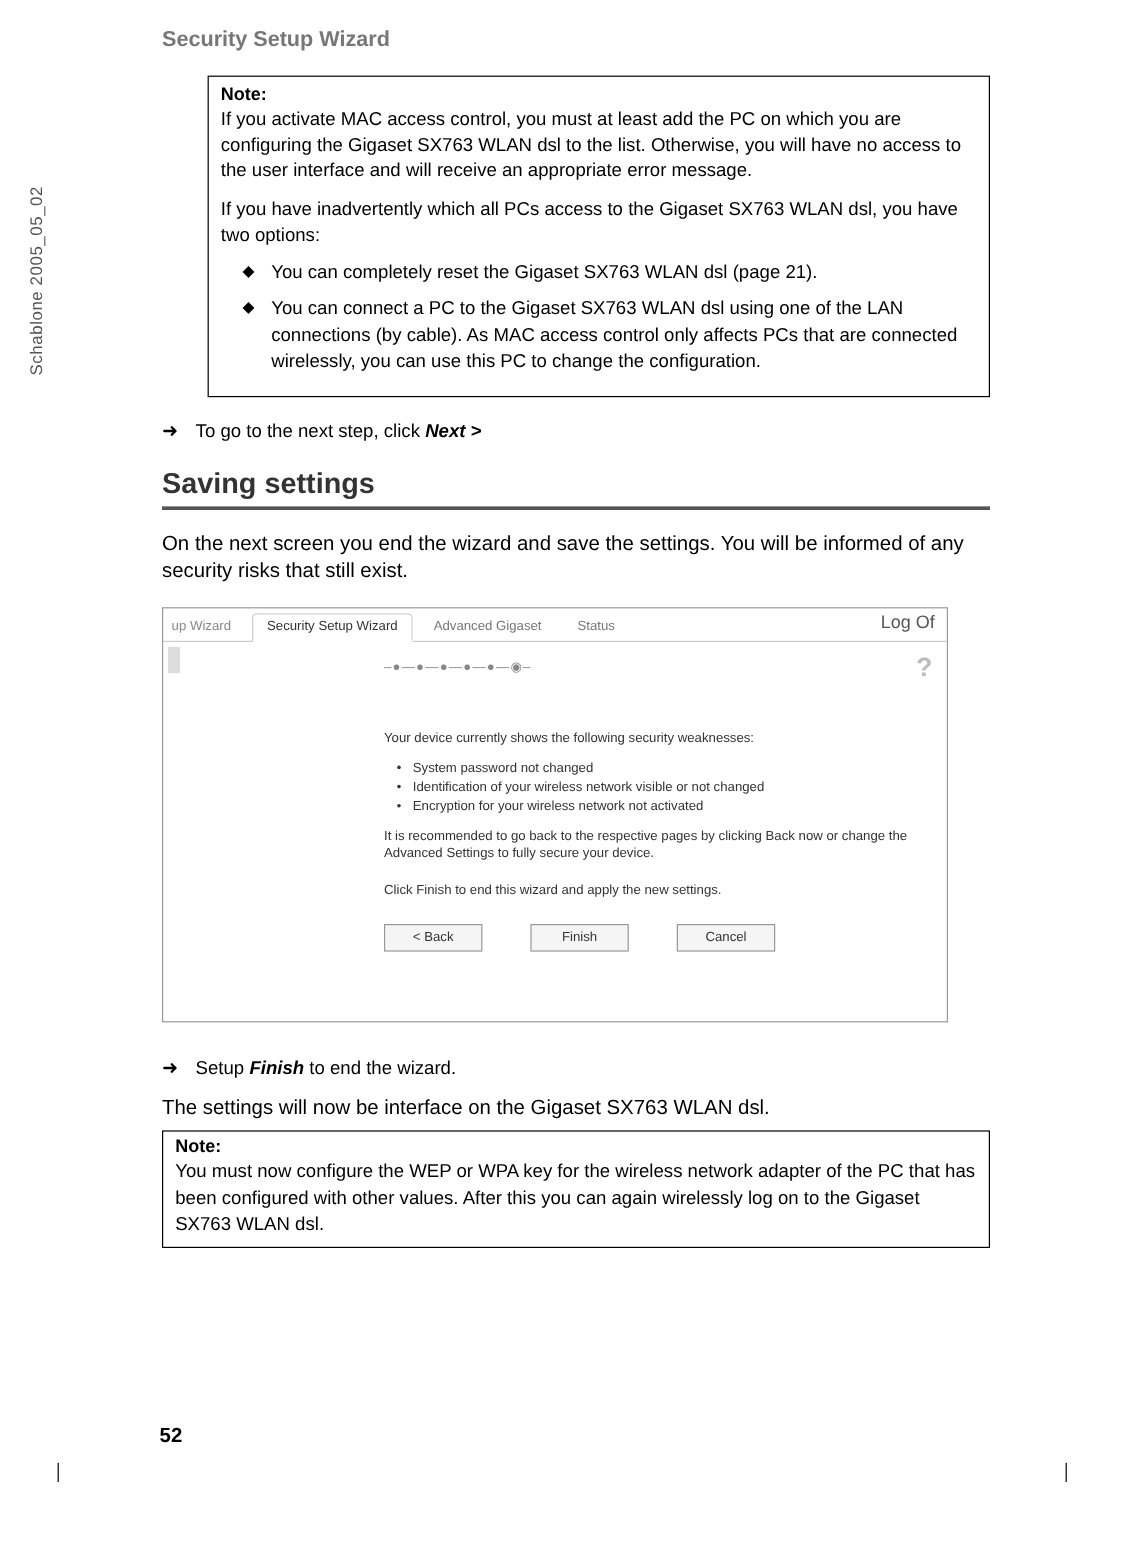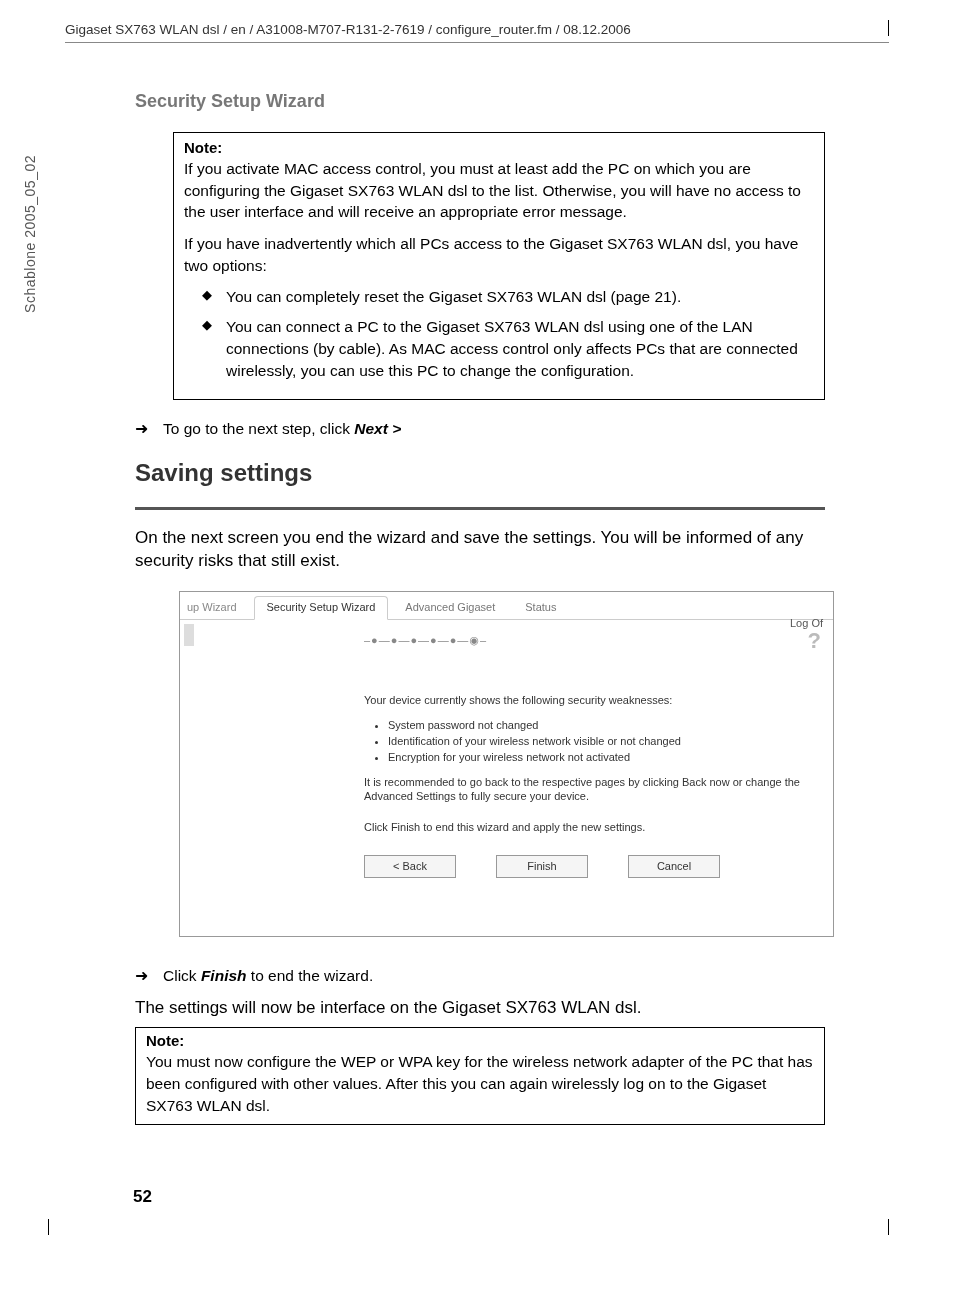--- a/index.html
+++ b/index.html
@@ -97,38 +97,37 @@
       flex-shrink: 0;
       width: 20px;
       font-size: 16px;
       line-height: 1.4;
     }
     .arrow-line .txt { line-height: 1.4; }
     .h1-saving {
       font-size: 24px;
       font-weight: 700;
       color: #333;
-      padding-bottom: 20px;
+      padding-bottom: 4px;
       border-bottom: 3px solid #555;
       margin-bottom: 16px;
     }
     .body-para {
       font-size: 17px;
       line-height: 1.4;
       margin-bottom: 18px;
     }
     .screenshot {
       border: 1px solid #999;
       width: 655px;
       height: 346px;
       margin-bottom: 28px;
       position: relative;
       background: #fff;
       font-family: Arial, sans-serif;
-      margin-left: 44px;
     }
     .ss-tabs {
       display: flex;
       padding-top: 4px;
       border-bottom: 1px solid #ccc;
       height: 28px;
       font-size: 11px;
       color: #777;
     }
     .ss-tab {
@@ -142,22 +141,22 @@
       border: 1px solid #ccc;
       border-bottom: 1px solid #fff;
       border-radius: 4px 4px 0 0;
       color: #333;
       margin-bottom: -1px;
       background: #fff;
     }
     .ss-logoff {
       position: absolute;
       right: 10px;
-      top: 25px;
-      font-size: 11px;
+      top: 3px;
+      font-size: 15px;
       color: #555;
     }
     .ss-body {
       display: flex;
       height: calc(100% - 28px);
     }
     .ss-sidebar {
       width: 10px;
       background: #ddd;
       height: 22px;
@@ -200,21 +199,21 @@
     .ss-finish-txt { margin-bottom: 20px; }
     .ss-buttons {
       display: flex;
       gap: 40px;
     }
     .ss-btn {
       border: 1px solid #999;
       background: #f5f5f5;
       font-size: 11px;
       padding: 3px 0;
-      width: 92px;
+      width: 82px;
       text-align: center;
       color: #333;
     }
     .note-box2 {
       border: 1px solid #000;
       padding: 4px 10px 8px 10px;
       width: 690px;
     }
     .page-number {
       position: absolute;
@@ -239,24 +238,20 @@
       height: 16px;
       border-right: 1px solid #000;
     }
     b { font-weight: 700; }
     i { font-style: italic; }
   </style>
 </head>
 <body>
 
 <div class="page">
-  <div class="header-line">
-    <span>Gigaset SX763 WLAN dsl / en / A31008-M707-R131-2-7619 / configure_router.fm / 08.12.2006</span>
-    <span class="header-right-tick"></span>
-  </div>
 
   <div class="vertical-text">Schablone 2005_05_02</div>
 
   <div class="content">
     <div class="section-subtitle">Security Setup Wizard</div>
 
     <div class="note-box">
       <div class="note-title">Note:</div>
       <div class="note-para">If you activate MAC access control, you must at least add the PC on which you are configuring the Gigaset SX763 WLAN dsl to the list. Otherwise, you will have no access to the user interface and will receive an appropriate error message.</div>
       <div class="note-para">If you have inadvertently which all PCs access to the Gigaset SX763 WLAN dsl, you have two options:</div>
@@ -302,21 +297,21 @@
               <div class="ss-btn">Finish</div>
               <div class="ss-btn">Cancel</div>
             </div>
           </div>
         </div>
       </div>
     </div>
 
     <div class="arrow-line" style="margin-bottom:8px;">
       <span class="arrow">➜</span>
-      <span class="txt"><span>Click </span><b><i>Finish</i></b><span> to end the wizard.</span></span>
+      <span class="txt"><span>Setup </span><b><i>Finish</i></b><span> to end the wizard.</span></span>
     </div>
 
     <div class="body-para" style="margin-bottom:8px;">The settings will now be interface on the Gigaset SX763 WLAN dsl.</div>
 
     <div class="note-box2">
       <div class="note-title">Note:</div>
       <div class="note-para">You must now configure the WEP or WPA key for the wireless network adapter of the PC that has been configured with other values. After this you can again wirelessly log on to the Gigaset SX763 WLAN dsl.</div>
     </div>
   </div>
 </div>

